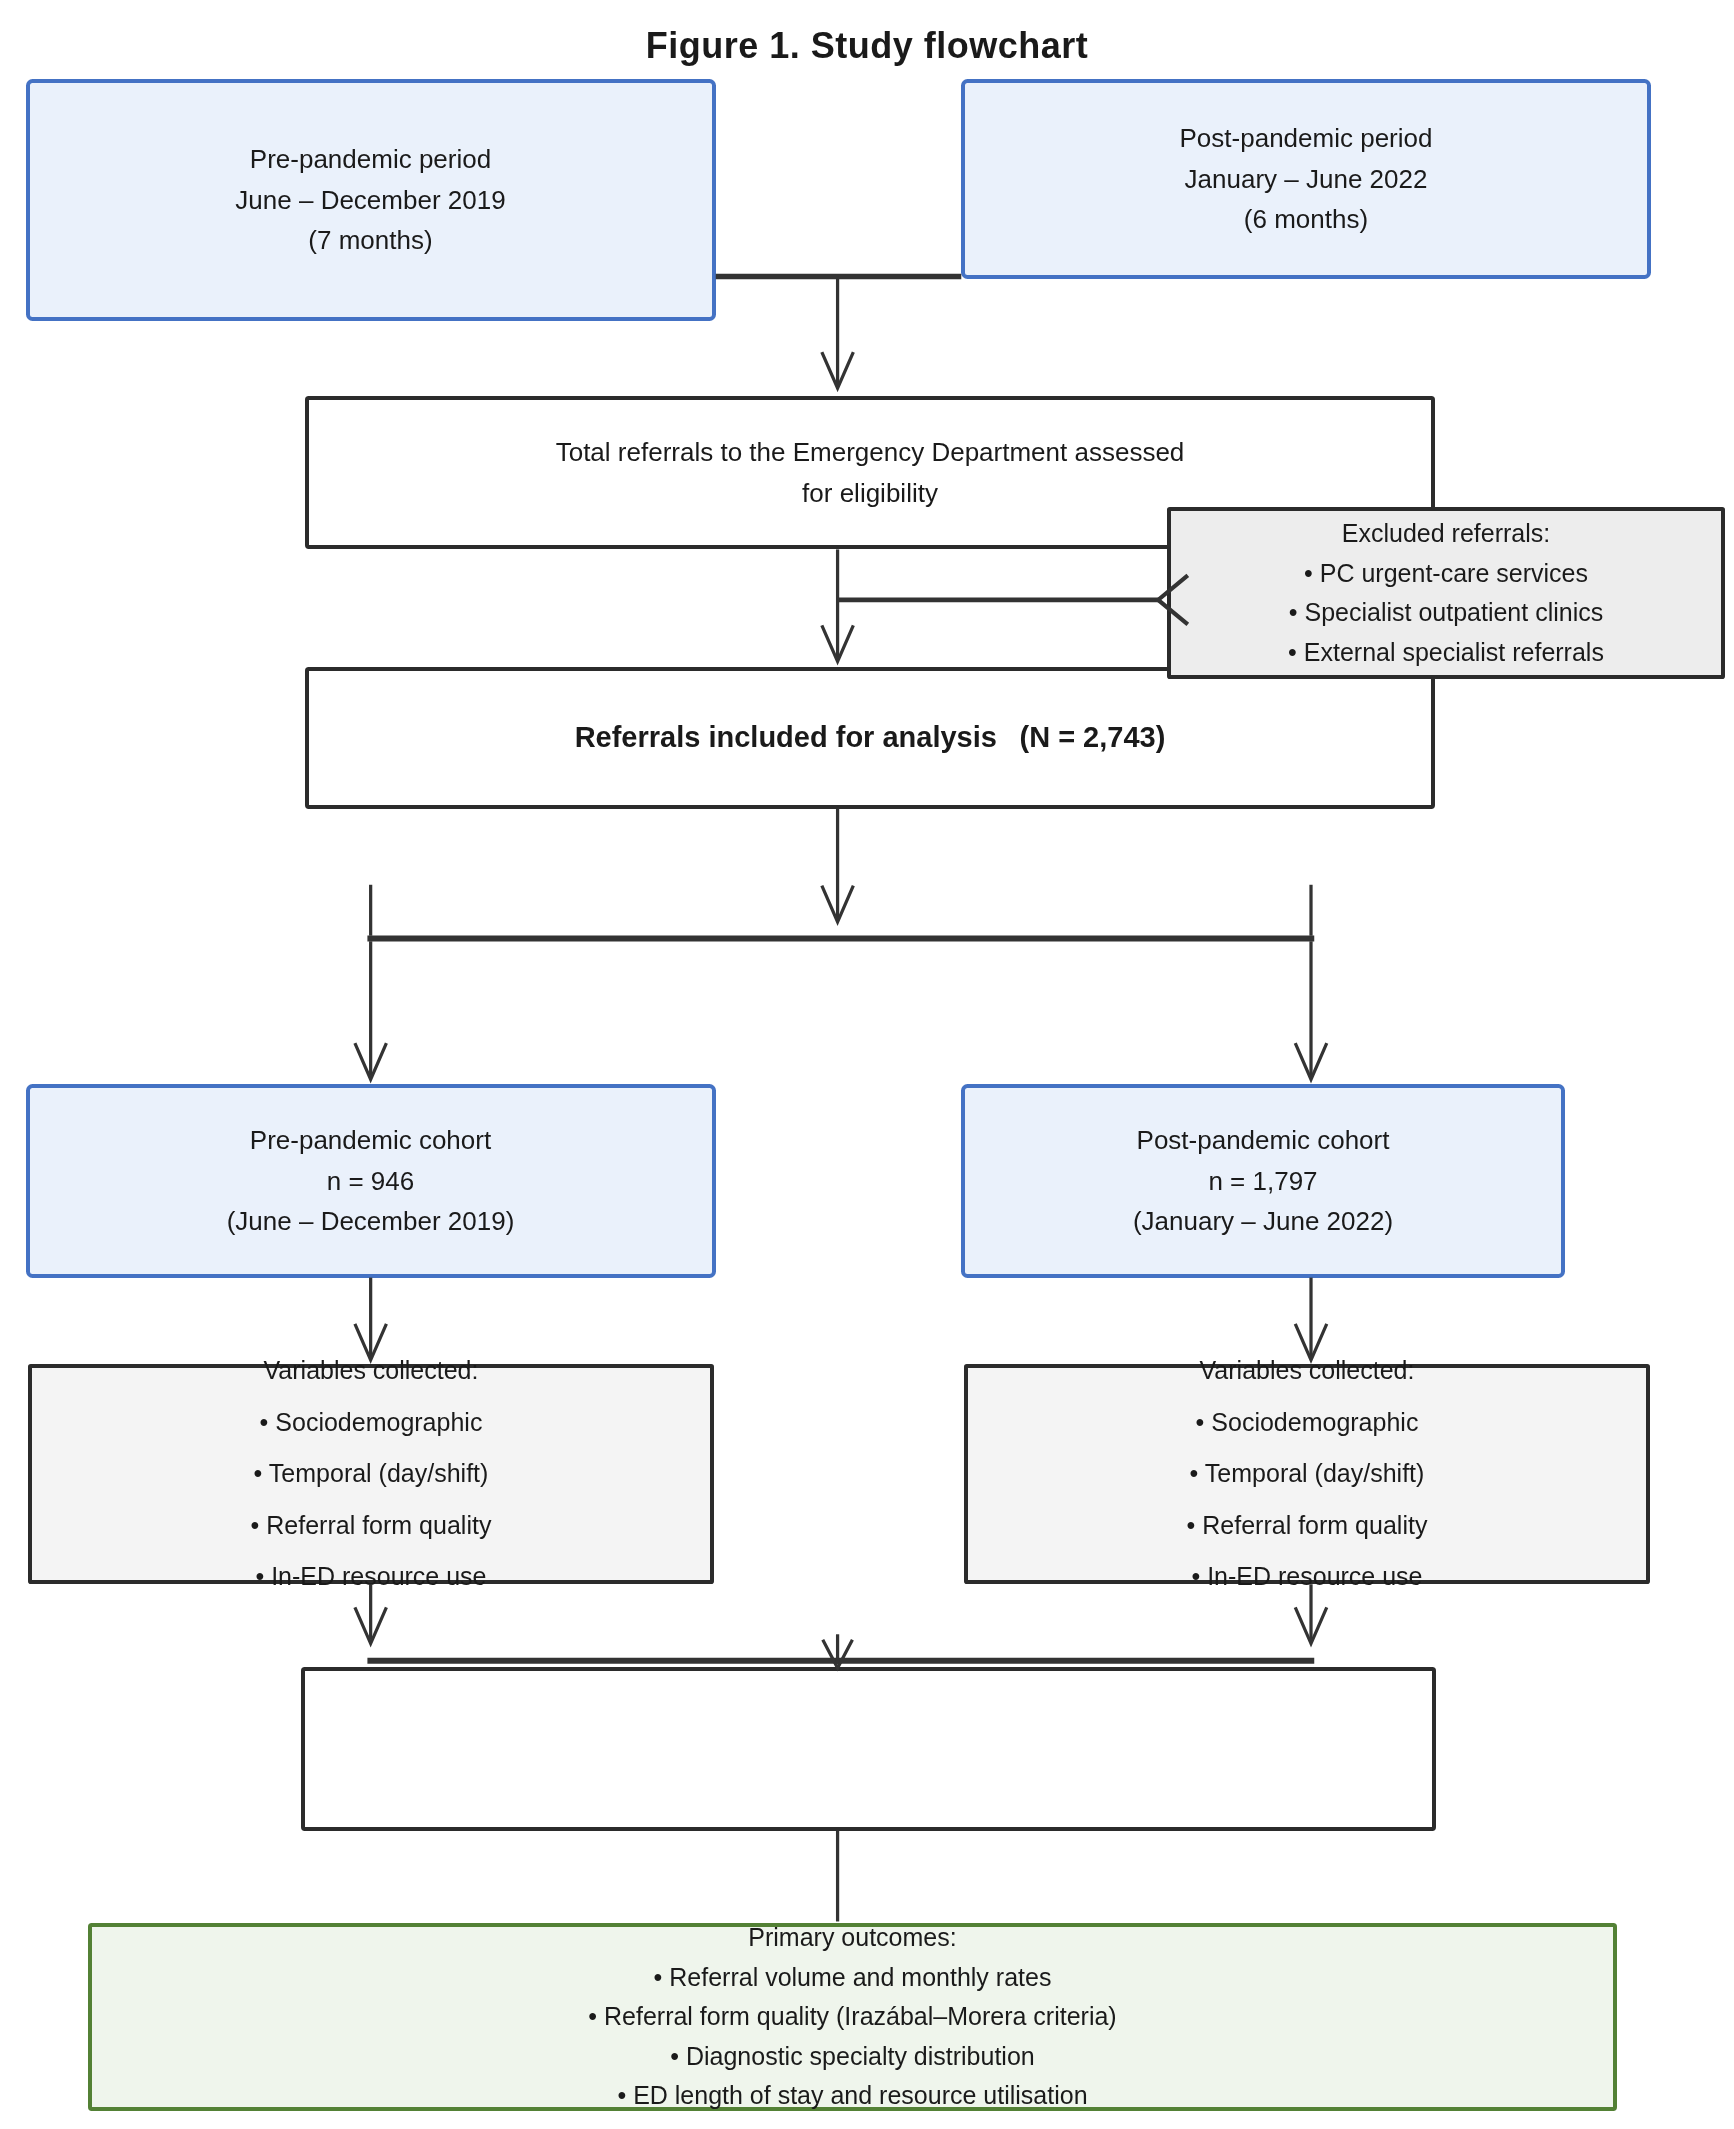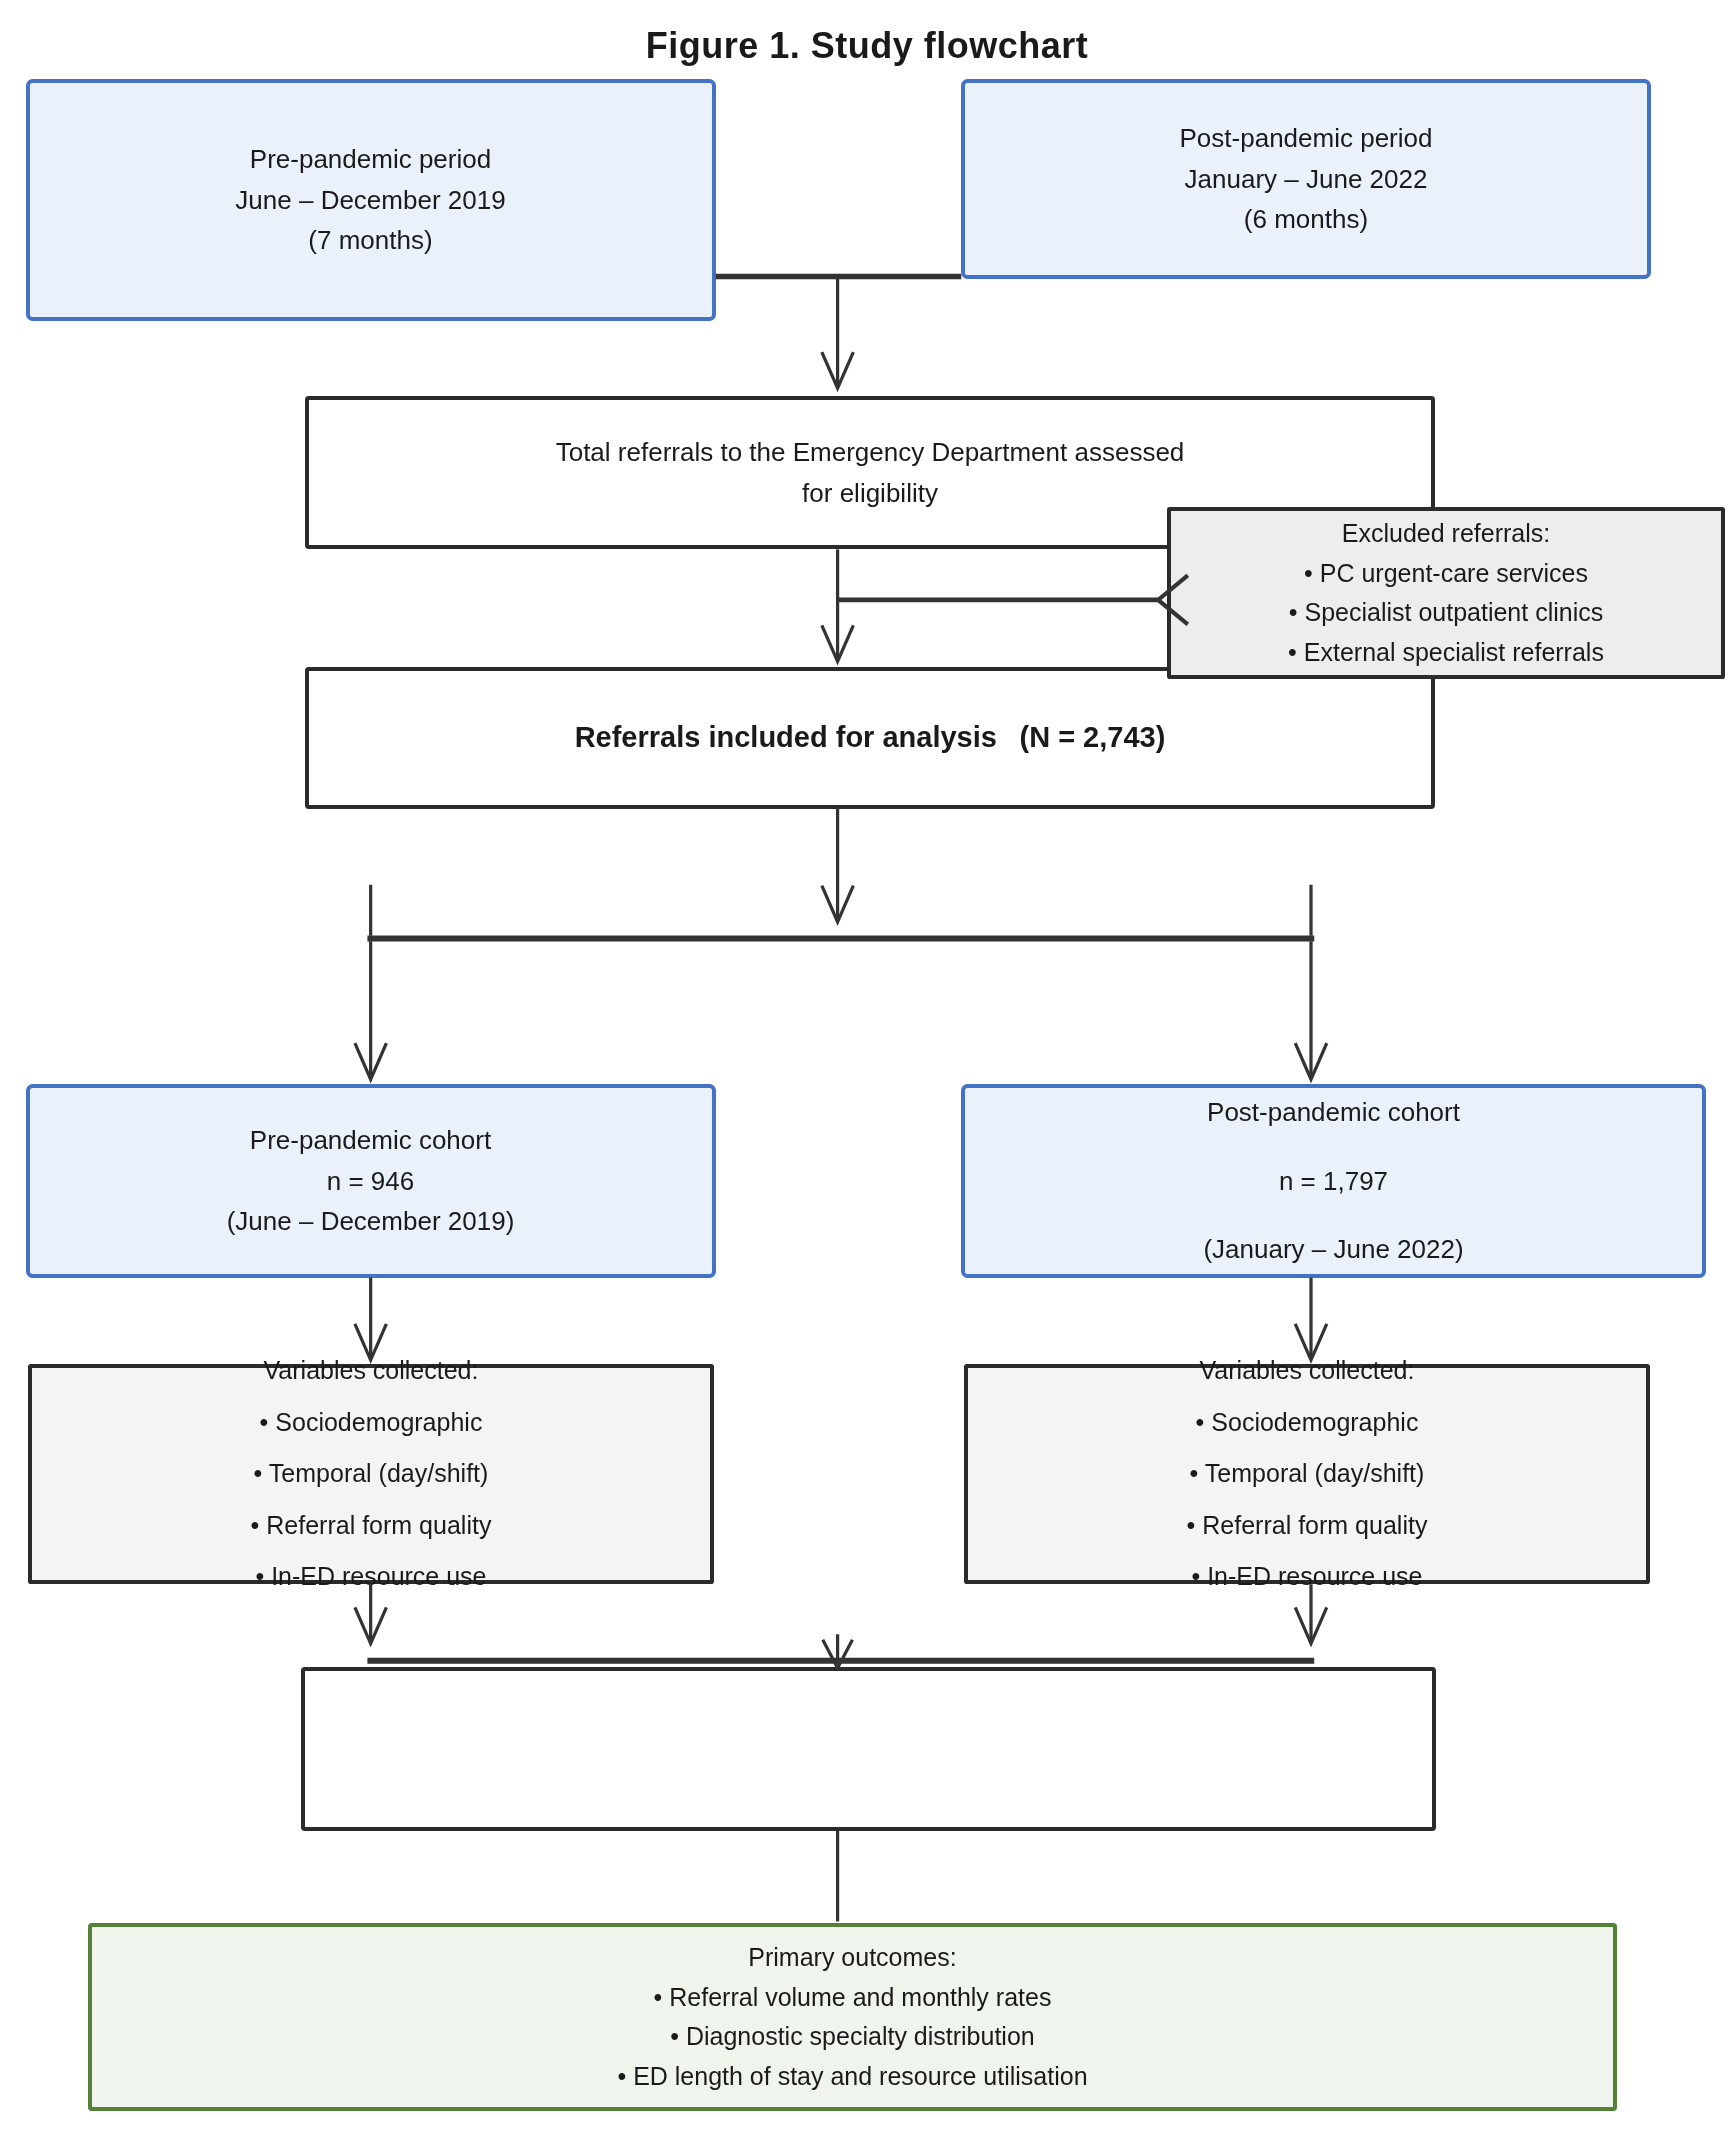--- a/index.html
+++ b/index.html
@@ -73,21 +73,21 @@
     border:4.2px solid var(--green-border);
     border-radius:3.7px;
   }
   .list{font-size:25px;line-height:1.58;}
   #box-pre        {left:25.5px;   top:79px;  width:690px; height:242px;}
   #box-post       {left:961px; top:79px;  width:690px; height:200px;}
   #box-total      {left:273px;  top:396px;  width:1130px; height:153px;}
   #box-excluded   {left:1167px; top:507px; width:558px; height:172px; z-index:3;}
   #box-included   {left:273px;  top:667px; width:1130px; height:142px; font-size:29px; font-weight:bold;}
   #box-pre-cohort {left:25.5px;   top:1084px; width:690px; height:194px;}
-  #box-post-cohort{left:961px; top:1084px; width:745px; height:194px;gap:28px;}
+  #box-post-cohort{left:961px; top:1084px; width:604px; height:194px;}
   #box-vars-left  {left:28px;   top:1364px; width:686px; height:220px;}
   #box-vars-right {left:964px; top:1364px; width:686px; height:220px;}
   #box-stats      {left:269px;  top:1667px; width:1135px; height:164px;}
   #box-outcomes   {left:88px;  top:1923px; width:1529px; height:188px;}
   #connectors{
     position:absolute;
     left:0; top:0;
     width:1734px;
     height:2129px;
     z-index:4;
@@ -157,20 +157,21 @@
     <div class="ln">• Referral form quality</div>
     <div class="ln">• In-ED resource use</div>
   </div>
 
   <div id="box-stats" class="box plain">
   </div>
 
   <div id="box-outcomes" class="box green list">
     <div class="ln">Primary outcomes:</div>
     <div class="ln">• Referral volume and monthly rates</div>
+    <div class="ln">• Referral form quality (Irazábal–Morera criteria)</div>
     <div class="ln">• Diagnostic specialty distribution</div>
     <div class="ln">• ED length of stay and resource utilisation</div>
   </div>
 
   <svg id="connectors" viewBox="0 0 3743 4596" xmlns="http://www.w3.org/2000/svg">
 
     <path class="c" d="M1545 597 H2075" stroke-width="12"></path>
 
     <path class="c" d="M1808 602 V830" stroke-width="7"></path>
     <polyline class="c" points="1774,760 1808,838 1842,760" stroke-width="7"></polyline>

